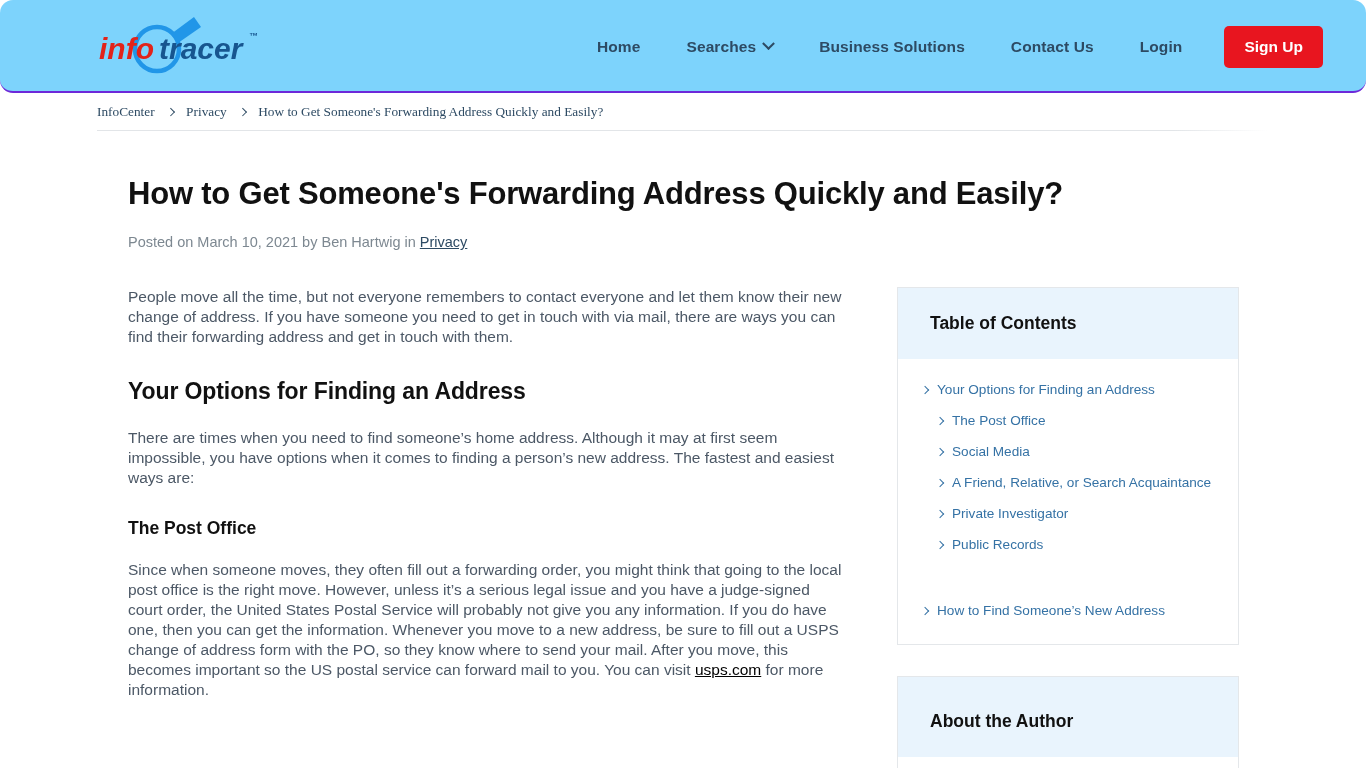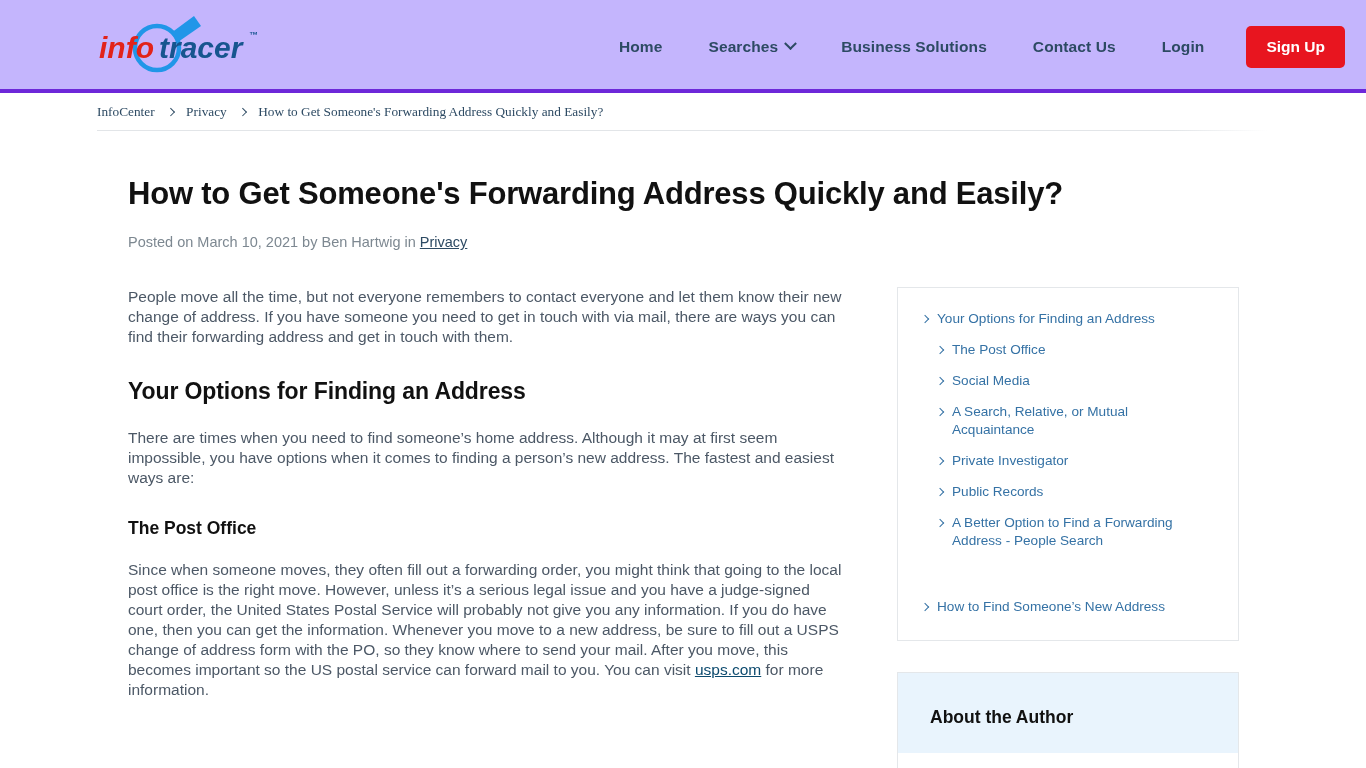--- a/index.html
+++ b/index.html
@@ -8,38 +8,39 @@
     height: 768px;
     overflow: hidden;
     background: #ffffff;
     font-family: "Liberation Sans", sans-serif;
   }
 
   
   .site-header {
     height: 93px;
     width: 100%;
-    background: #c4b5fd;
-    border-bottom: 4px solid #6d28d9;
+    background: #7dd3fc;
+    border-bottom: 2px solid #6d28d9;
     display: flex;
     align-items: center;
     position: relative;
+    border-radius: 13px;
   }
   .logo-wrap {
     margin-left: 97px;
     width: 175px;
     height: 70px;
     position: relative;
     display: block;
   }
   .logo-wrap svg { display: block; }
 
   .main-nav {
     position: absolute;
-    left: 619px;
+    left: 597px;
     top: 0;
     height: 93px;
     display: flex;
     align-items: center;
     gap: 0px;
   }
   .nav-item {
     color: #2d4a63;
     font-size: 15.5px;
     font-weight: 600;
@@ -155,21 +156,21 @@
     margin-left: 29px;
   }
 
   .article-col p {
     font-size: 15.5px;
     line-height: 20px;
     color: #4c5866;
     margin-bottom: 0;
   }
   .article-col a {
-    color: #0c4a6e;
+    color: #000000;
     text-decoration: underline;
   }
   h2.sec-h2 {
     font-size: 23px;
     font-weight: 700;
     color: #111111;
     margin-top: 31px;
     margin-bottom: 23px;
     letter-spacing: -0.1px;
   }
@@ -297,57 +298,54 @@
 
       <h3 class="sec-h3">The Post Office</h3>
 
       <p><span>Since when someone moves, they often fill out a forwarding order, you might think that going to the local post office is the right move. However, unless it’s a serious legal issue and you have a judge-signed court order, the United States Postal Service will probably not give you any information. If you do have one, then you can get the information. Whenever you move to a new address, be sure to fill out a USPS change of address form with the PO, so they know where to send your mail. After you move, this becomes important so the US postal service can forward mail to you. You can visit </span><a href="#">usps.com</a><span> for more information.</span></p>
 
     </main>
 
     <aside class="sidebar-col">
 
       <section class="panel">
+        <div class="panel-head">Table of Contents</div>
         <div class="panel-body">
           <ul class="toc-list">
 
             <li class="toc-li">
               <span class="toc-chev"></span>
               <a class="toc-text" href="#">Your Options for Finding an Address</a>
             </li>
 
             <li class="toc-li sub">
               <span class="toc-chev"></span>
               <a class="toc-text" href="#">The Post Office</a>
             </li>
 
             <li class="toc-li sub">
               <span class="toc-chev"></span>
               <a class="toc-text" href="#">Social Media</a>
             </li>
 
             <li class="toc-li sub">
               <span class="toc-chev"></span>
-              <a class="toc-text" href="#">A Search, Relative, or Mutual Acquaintance</a>
+              <a class="toc-text" href="#">A Friend, Relative, or Search Acquaintance</a>
             </li>
 
             <li class="toc-li sub">
               <span class="toc-chev"></span>
               <a class="toc-text" href="#">Private Investigator</a>
             </li>
 
             <li class="toc-li sub">
               <span class="toc-chev"></span>
               <a class="toc-text" href="#">Public Records</a>
             </li>
 
-            <li class="toc-li sub">
-              <span class="toc-chev"></span>
-              <a class="toc-text" href="#">A Better Option to Find a Forwarding Address - People Search</a>
-            </li>
 
             <li class="toc-li">
               <span class="toc-chev"></span>
               <a class="toc-text" href="#">How to Find Someone’s New Address</a>
             </li>
 
           </ul>
         </div>
       </section>
 

